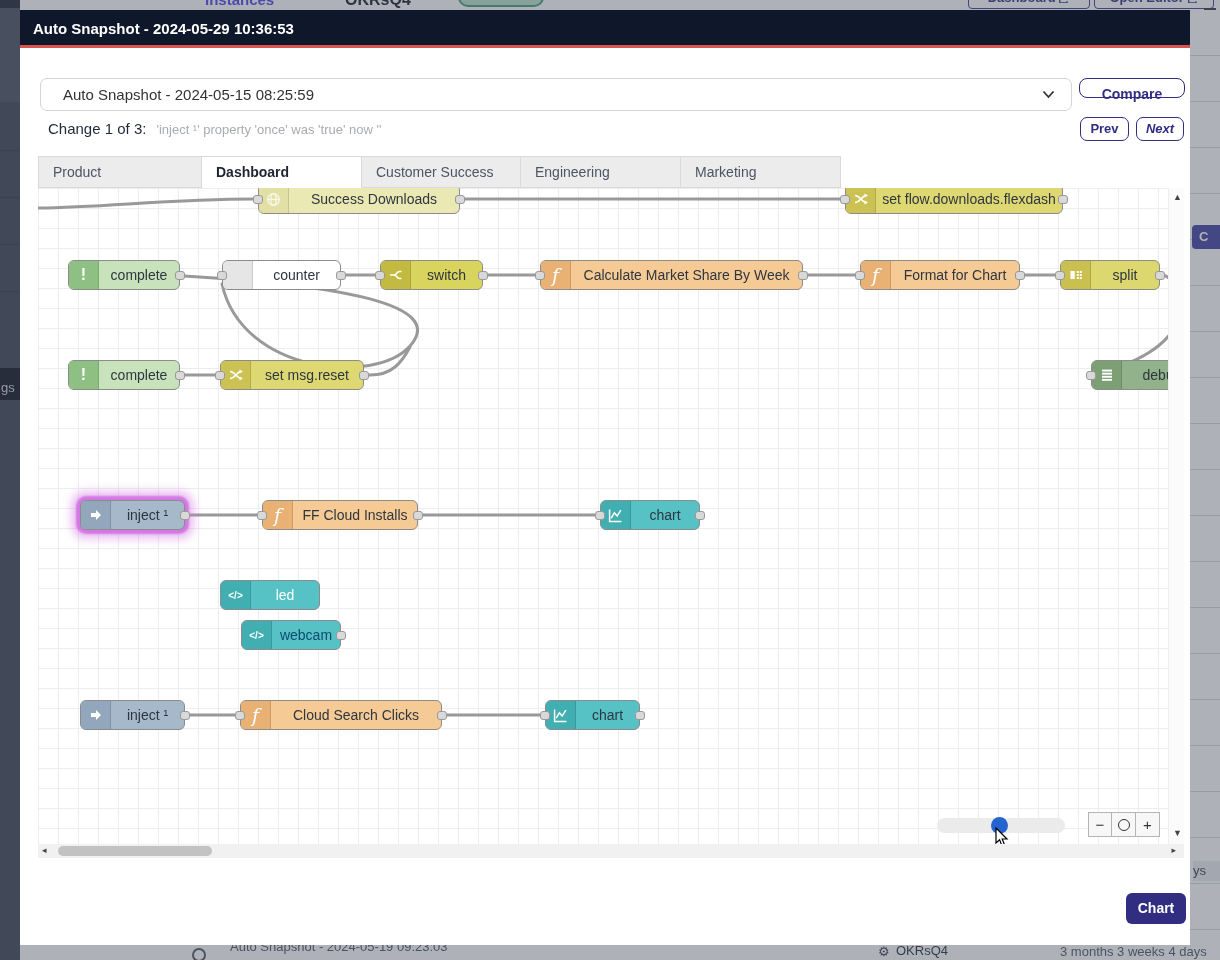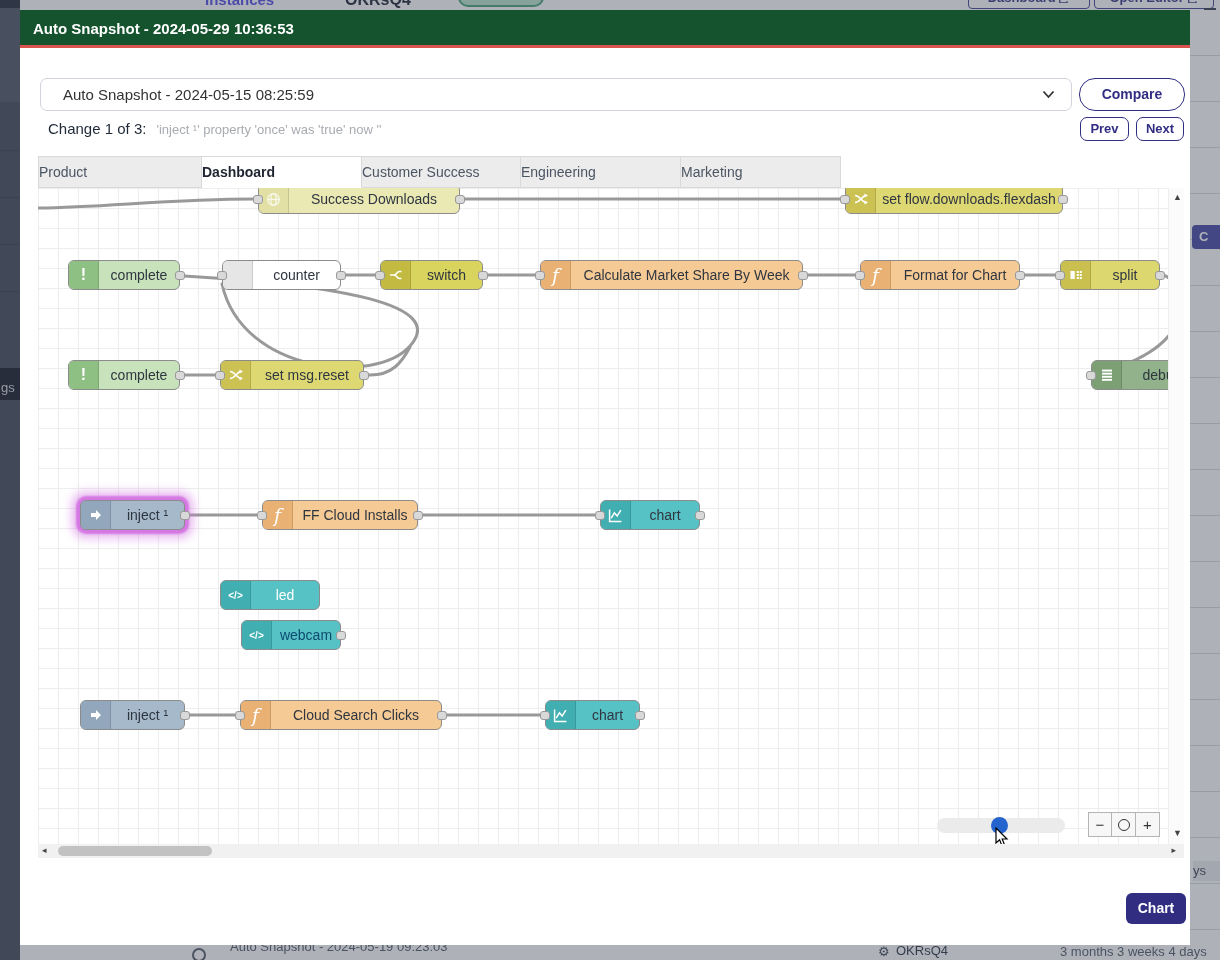--- a/index.html
+++ b/index.html
@@ -38,39 +38,39 @@
   .bb-info { position:absolute; left:172px; top:3px; width:14px; height:14px; border:2px solid #4b5563; border-radius:50%; }
   .bb-snap { position:absolute; left:210px; top:-6px; font-size:13px; color:#4b5563; }
   .bb-gear { position:absolute; left:858px; top:-1px; font-size:13px; color:#374151; }
   .bb-name { position:absolute; left:876px; top:-2px; font-size:13px; color:#1f2937; }
   .bb-age  { position:absolute; left:1040px; top:-1px; font-size:13px; color:#4b5563; white-space:nowrap; }
 
   #dim-overlay { position:absolute; inset:0; background:rgba(75,82,97,0.45); z-index:5; }
 
   
   #modal { position:absolute; left:20px; top:10px; width:1170px; height:935px; background:#fff; z-index:10; }
-  #modal-header { position:absolute; left:0; top:0; width:1170px; height:38px; background:#14532d;
+  #modal-header { position:absolute; left:0; top:0; width:1170px; height:38px; background:#0f172a;
     border-bottom:3px solid #d9534f; }
   #modal-title { margin-left:13px; line-height:38px; color:#fff; font-size:15px; font-weight:bold; }
 
   #snapshot-select { position:absolute; left:20px; top:68px; width:1032px; height:33px; border:1px solid #d1d5db;
     border-radius:7px; background:#fff; font-size:15px; color:#333; line-height:31px; padding-left:22px; cursor:pointer; }
   #snapshot-select .chev { position:absolute; right:16px; top:11px; }
 
   .btn-outline { position:absolute; background:#fff; border:1px solid #312e81; color:#312e81; font-weight:bold;
     text-align:center; cursor:pointer; }
-  #compare-btn { left:1059px; top:68px; width:106px; height:33px; border-radius:16px; font-size:14px; line-height:31px; }
+  #compare-btn { left:1059px; top:68px; width:106px; height:20px; border-radius:8px; font-size:14px; line-height:31px; }
   #prev-btn { left:1060px; top:107px; width:49px; height:24px; border-radius:7px; font-size:13px; line-height:22px; }
-  #next-btn { left:1116px; top:107px; width:48px; height:24px; border-radius:7px; font-size:13px; line-height:22px; }
+  #next-btn { left:1116px; top:107px; width:48px; height:24px; border-radius:7px; font-size:13px; line-height:22px;font-style:italic; }
 
   #change-row { position:absolute; left:28px; top:110px; font-size:15px; color:#1f2937; }
   #change-desc { margin-left:10px; font-size:13px; color:#a8abb2; }
 
   #tabs { position:absolute; left:18px; top:146px; height:32px; display:flex; }
-  .tab { height:32px; line-height:30px; font-size:14px; color:#4b5563;
+  .tab { height:32px; line-height:30px; padding-left:14px; font-size:14px; color:#4b5563;
     background:#ececec; border:1px solid #d9d9d9; border-left:none; cursor:pointer; }
   .tab:first-child { border-left:1px solid #d9d9d9; }
   .tab.active { background:#fff; border-bottom:1px solid #fff; color:#1f2430; font-weight:bold; }
 
   #canvas { position:absolute; left:18px; top:178px; width:1130px; height:656px; background:#fff; overflow:hidden;
     background-image:linear-gradient(#ededed 1px, transparent 1px), linear-gradient(90deg, #ededed 1px, transparent 1px);
     background-size:20px 20px; }
   #wires { position:absolute; left:0; top:0; z-index:1; }
   #wires path { stroke:#999; stroke-width:3; fill:none; stroke-linecap:round; }
 

